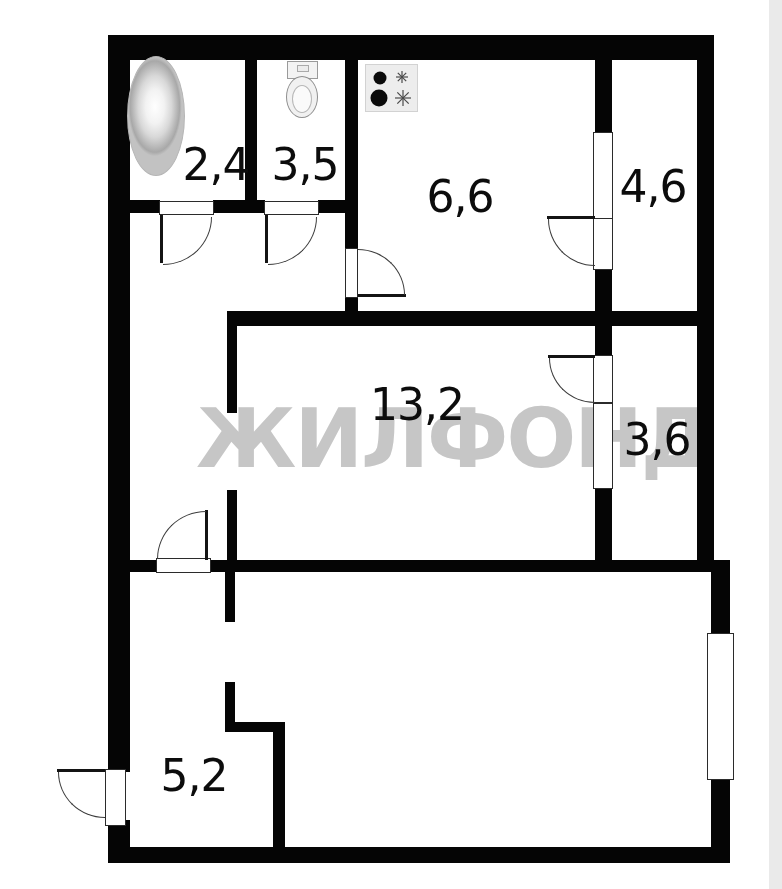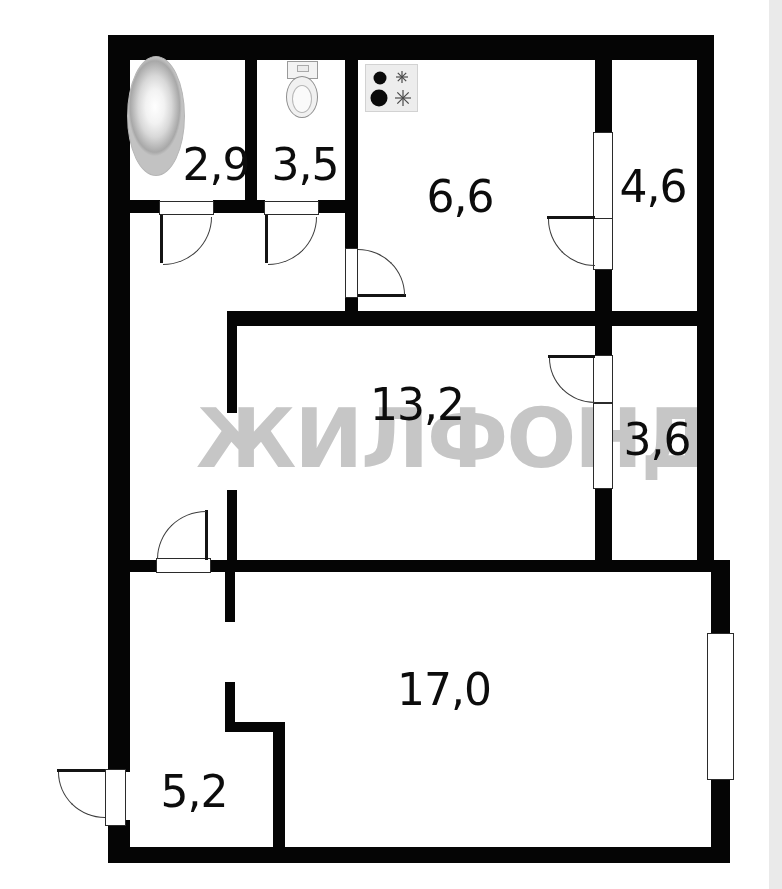--- a/index.html
+++ b/index.html
@@ -117,23 +117,22 @@
     <g stroke="#4a4a4a" stroke-width="1.2">
       <line x1="38" y1="26" x2="38" y2="42"></line>
         <line x1="30" y1="34" x2="46" y2="34"></line>
       <line x1="32.3" y1="28.3" x2="43.7" y2="39.7"></line>
         <line x1="43.7" y1="28.3" x2="32.3" y2="39.7"></line>
     </g>
   </svg>
 
   <div class="watermark">ЖИЛФОНД</div>
 
-  <span class="room-label" style="left:216px;top:164px;">2,9</span>
+  <span class="room-label" style="left:216px;top:164px;">2,4</span>
   <span class="room-label" style="left:305px;top:164px;">3,5</span>
   <span class="room-label" style="left:460px;top:196px;">6,6</span>
   <span class="room-label" style="left:653px;top:186px;">4,6</span>
   <span class="room-label" style="left:401px;top:404px;margin-left:16px;">13,2</span>
   <span class="room-label" style="left:657px;top:439px;">3,6</span>
-  <span class="room-label" style="left:444px;top:689px;">17,0</span>
-  <span class="room-label" style="left:194px;top:775px;margin-top:16px;">5,2</span>
+  <span class="room-label" style="left:194px;top:775px;">5,2</span>
 
   <div class="edge-strip"></div>
 </div>
 
 </body></html>

